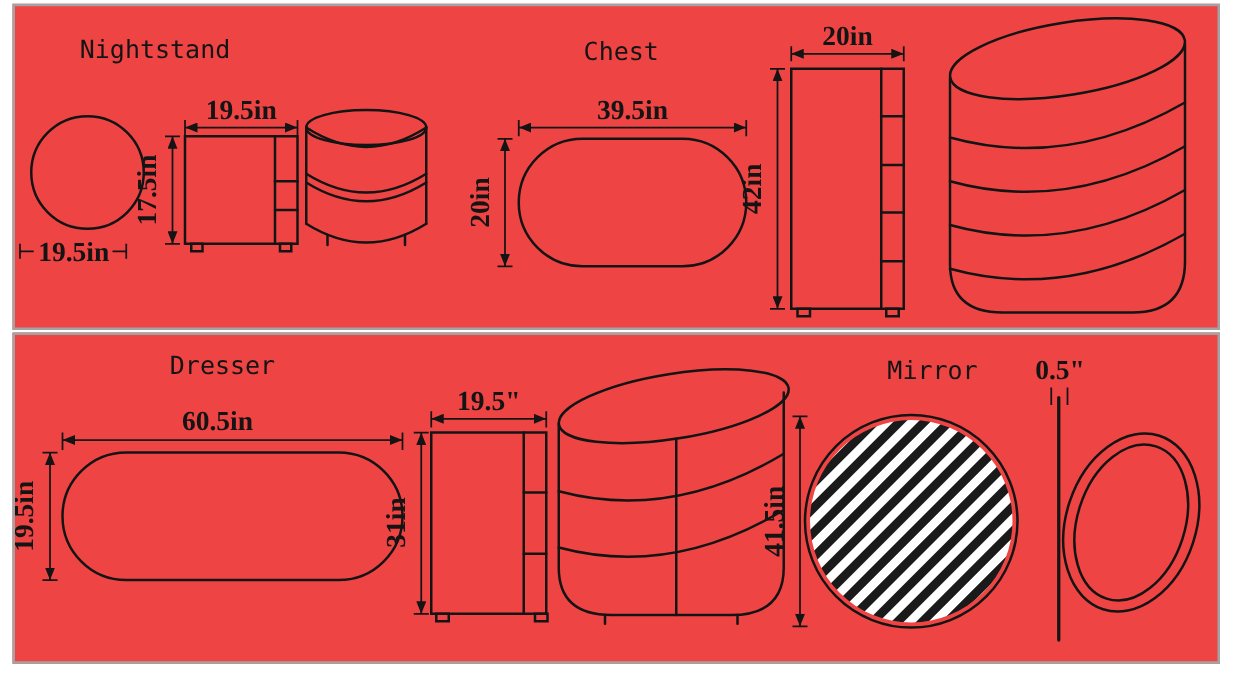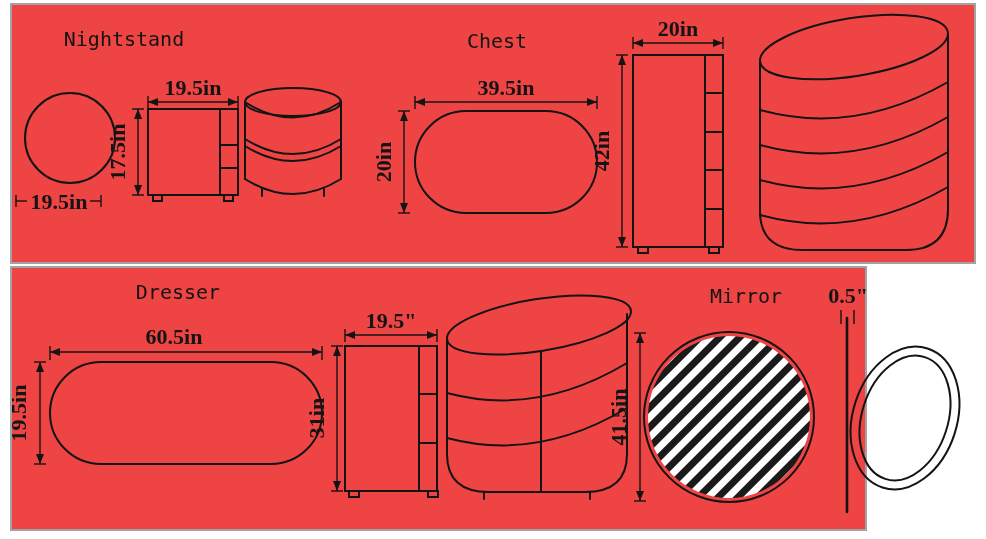--- a/index.html
+++ b/index.html
@@ -1,20 +1,20 @@
 <!DOCTYPE html>
 <html><head>
 <meta charset="utf-8">
 <style>
   * { margin:0; padding:0; box-sizing:border-box; }
   html,body { width:986px; height:539px; }
   body { background:#fff; font-family:"Liberation Sans", sans-serif; position:relative; overflow:hidden; }
   .panel { position:absolute; border:2px solid #a3a3a3; background:#ef4444; }
   .panel-top    { left:10px; top:3px;   width:966px; height:261px; }
-  .panel-bottom { left:10px; top:266px; width:857px; height:265px;text-align:center; }
+  .panel-bottom { left:10px; top:266px; width:966px; height:265px;text-align:center; }
   svg { display:block; }
   svg text { stroke:none; fill:#141414; }
   .title { font-family:"DejaVu Sans Mono", monospace; font-size:20px; text-anchor:middle; }
   .dim-label { font-family:"Liberation Serif", serif; font-size:22px; font-weight:bold; text-anchor:middle; }
   .shape { stroke:#141414; stroke-width:2; fill:none; stroke-linecap:round; }
   .dim   { stroke:#141414; stroke-width:1.4; fill:none; }
 </style>
 </head>
 <body>
 

